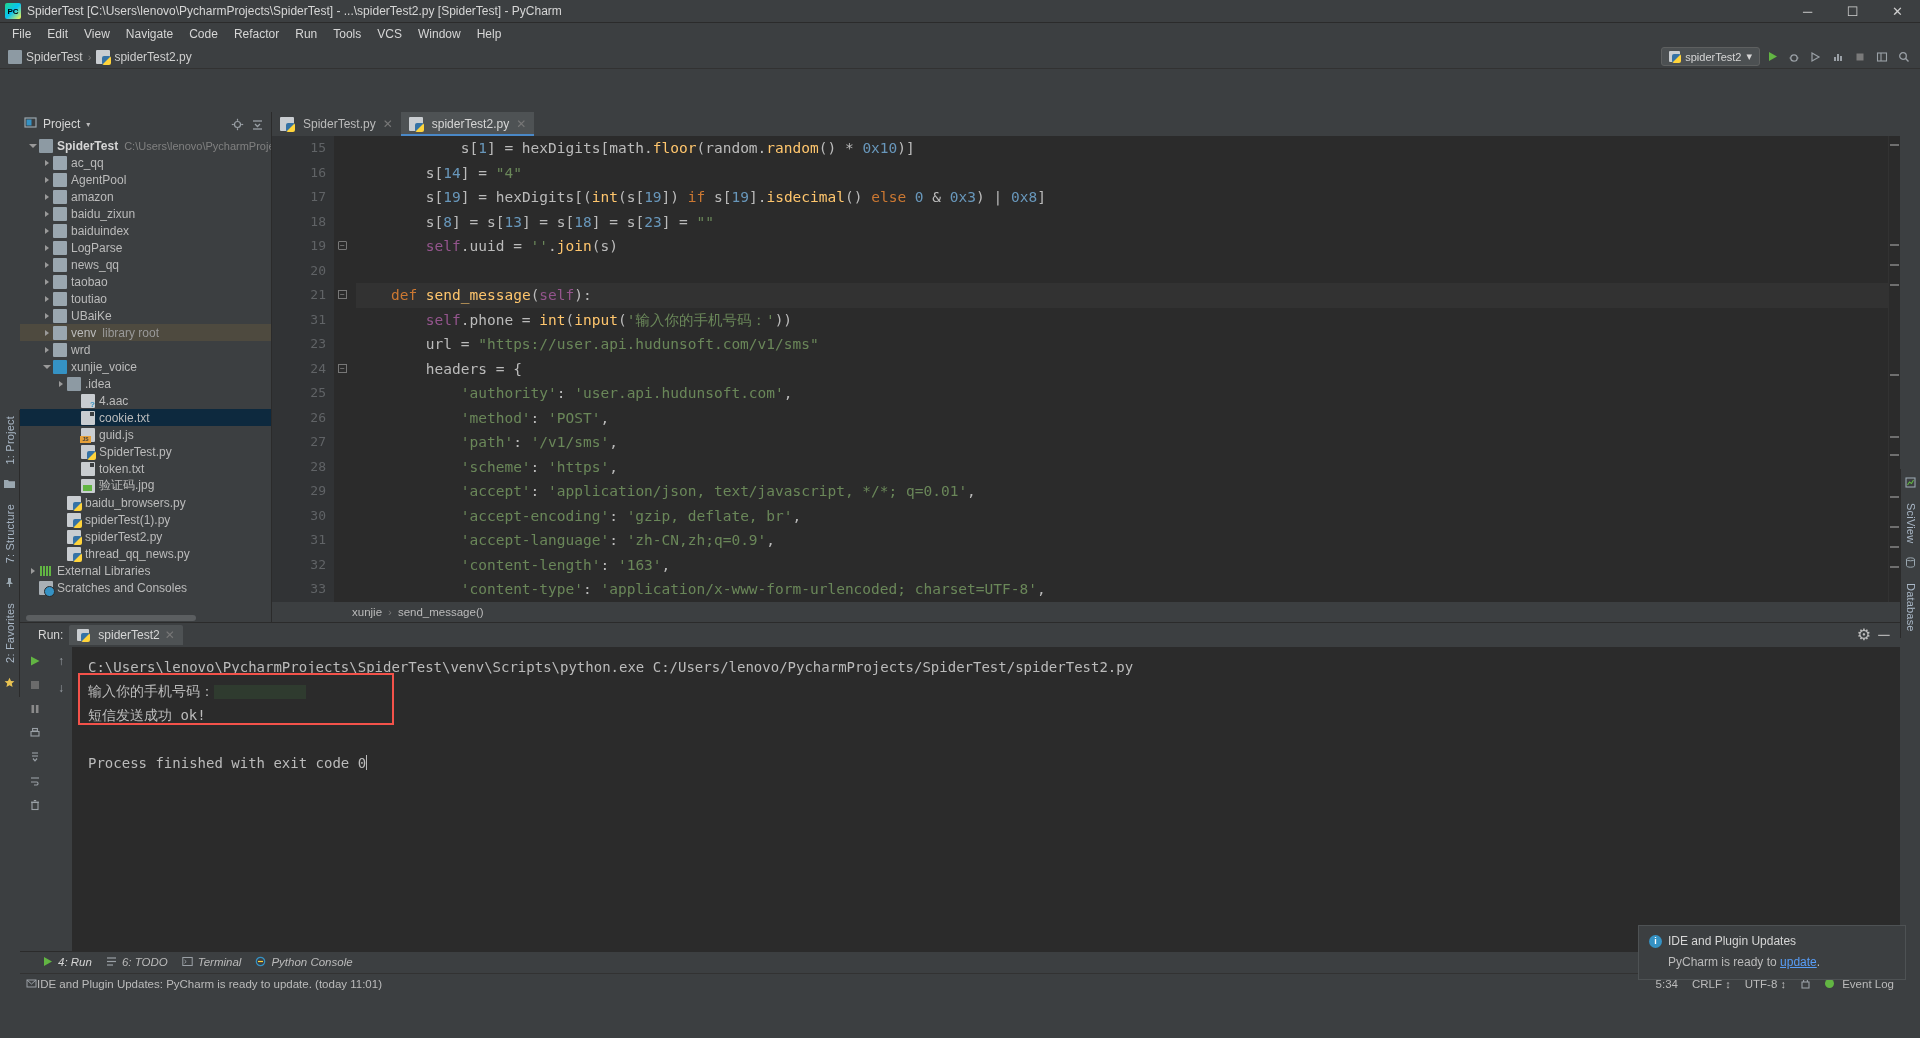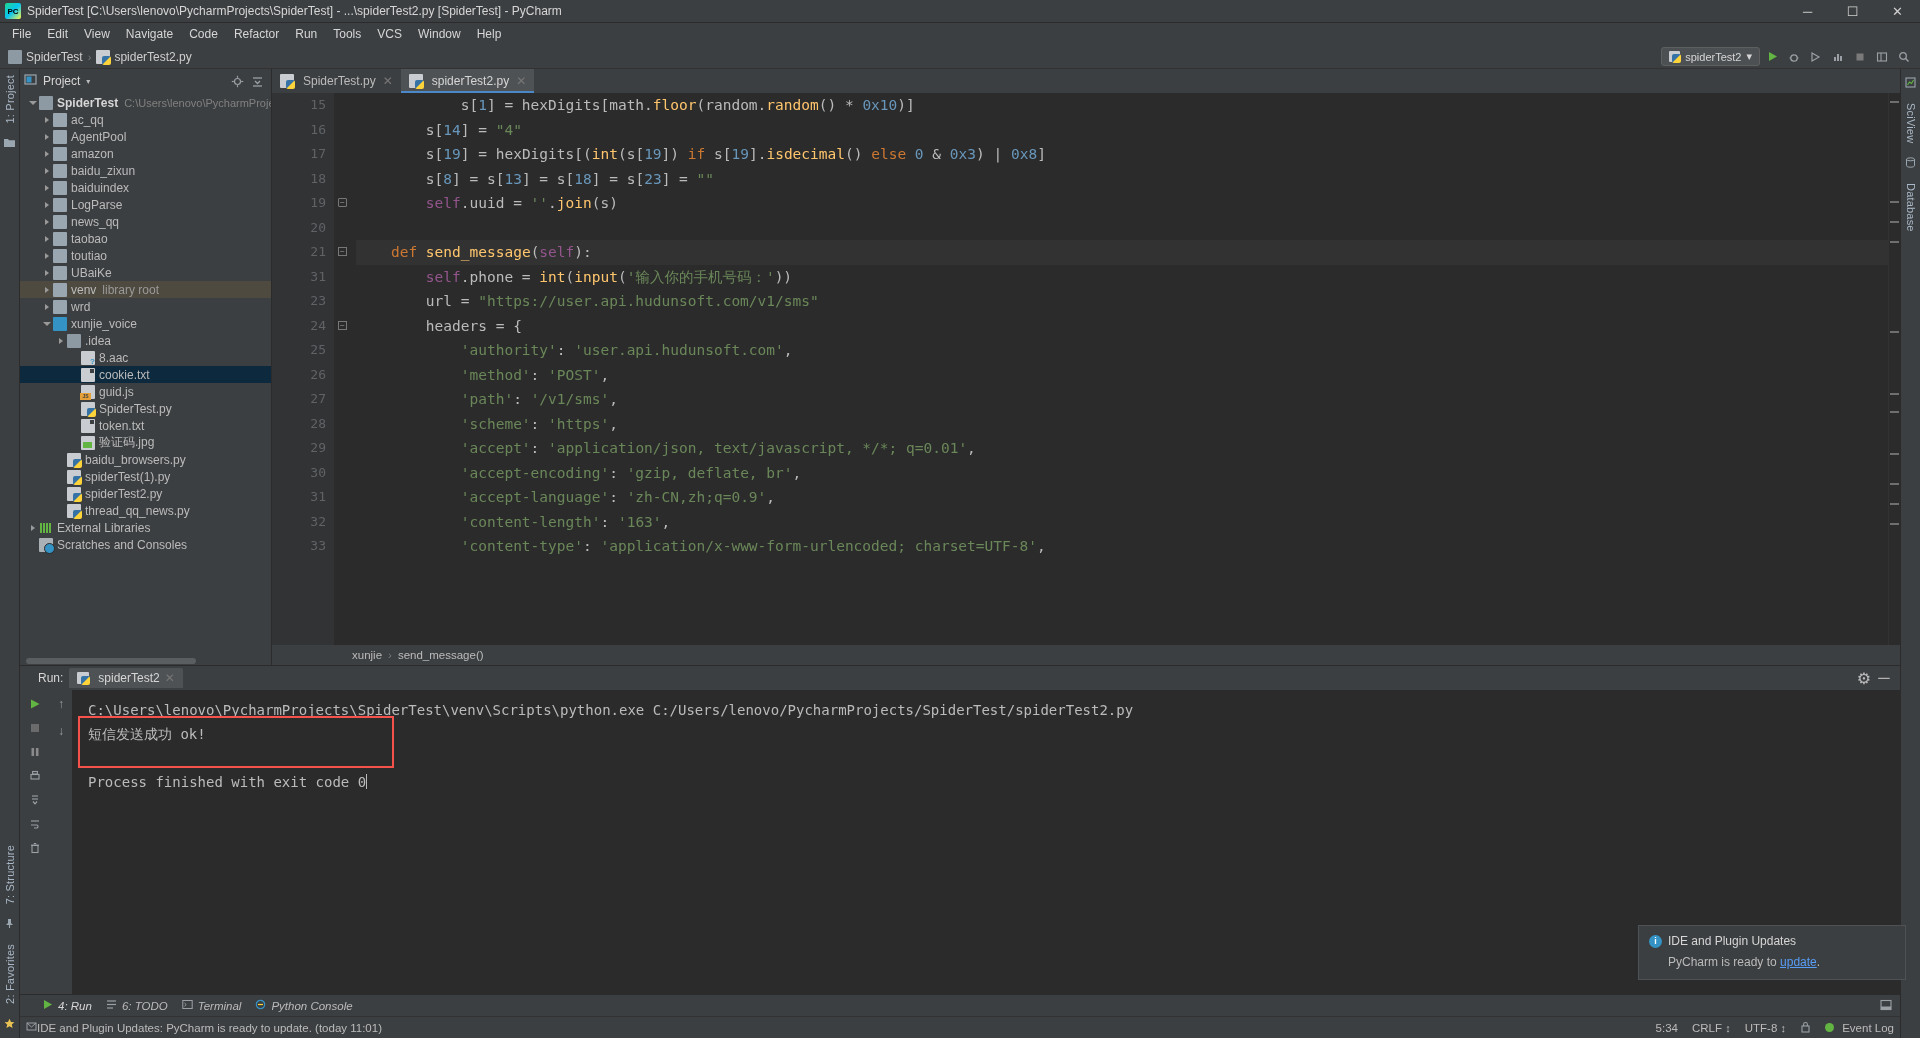--- a/index.html
+++ b/index.html
@@ -46,21 +46,21 @@
   .crumb .ic { margin-right: 4px; display: inline-flex; }
   .crumb-sep { margin: 0 5px; color: #777; font-size: 11px; }
   .navbar-right { margin-left: auto; display: flex; align-items: center; gap: 2px; padding-right: 6px; }
   .run-config {
     display: flex; align-items: center; gap: 5px; background: #4c5052; border: 1px solid #5e6060;
     border-radius: 3px; padding: 1px 7px; height: 19px; font-size: 11px; color: #d6d6d6;
   }
   .tb-icon { width: 20px; height: 20px; display: flex; align-items: center; justify-content: center; }
 
   
-  .body-wrap { flex: 1; display: flex; min-height: 0; }
+  .body-wrap { flex: 1; display: flex; min-height: 0; align-items: center; }
   .left-rail, .right-rail {
     width: 20px; background: #3c3f41; display: flex; flex-direction: column;
     align-items: center; flex: none; border-right: 1px solid #2b2b2b;
   }
   .right-rail { border-right: none; border-left: 1px solid #2b2b2b; }
   .rail-label {
     writing-mode: vertical-rl; font-size: 11px; color: #a9b7c6; padding: 6px 0;
     white-space: nowrap; letter-spacing: .2px;
   }
   .rail-label.up { transform: rotate(180deg); }
@@ -475,21 +475,21 @@
               <div class="trow" style="padding-left: 34px;">
                 <span class="tw">
                   <span class="arrow"></span>
                 </span>
                 <span class="ic-folder dark"></span>
                 <span class="tlabel">.idea</span>
               </div>
               <div class="trow" style="padding-left: 48px;">
                 <span class="tw"></span>
                 <span class="ic-aac"></span>
-                <span class="tlabel">8.aac</span>
+                <span class="tlabel">4.aac</span>
               </div>
               <div class="trow sel" style="padding-left: 48px;">
                 <span class="tw"></span>
                 <span class="ic-file"></span>
                 <span class="tlabel">cookie.txt</span>
               </div>
               <div class="trow" style="padding-left: 48px;">
                 <span class="tw"></span>
                 <span class="ic-js"></span>
                 <span class="tlabel">guid.js</span>
@@ -662,20 +662,21 @@
                 </svg>
             </div>
           </div>
           <div class="run-rail2">
             <div class="rr-btn">↑</div>
             <div class="rr-btn">↓</div>
           </div>
           <div class="console" id="console">
             <div class="redbox" style="border-color: rgb(244, 82, 74);"></div>
           <div class="cons-line">C:\Users\lenovo\PycharmProjects\SpiderTest\venv\Scripts\python.exe C:/Users/lenovo/PycharmProjects/SpiderTest/spiderTest2.py</div>
+              <div class="cons-line"><span>输入你的手机号码：</span><span class="redaction"></span></div>
               <div class="cons-line">短信发送成功 ok!</div>
               <div class="cons-line"></div>
               <div class="cons-line"><span>Process finished with exit code 0</span><span class="caret-blink"></span></div>
             </div>
         </div>
       </div>
 
       <div class="tooltabs" id="tooltabs">
         <div class="tt active">
             <span><svg width="11" height="11" viewBox="0 0 11 11">

